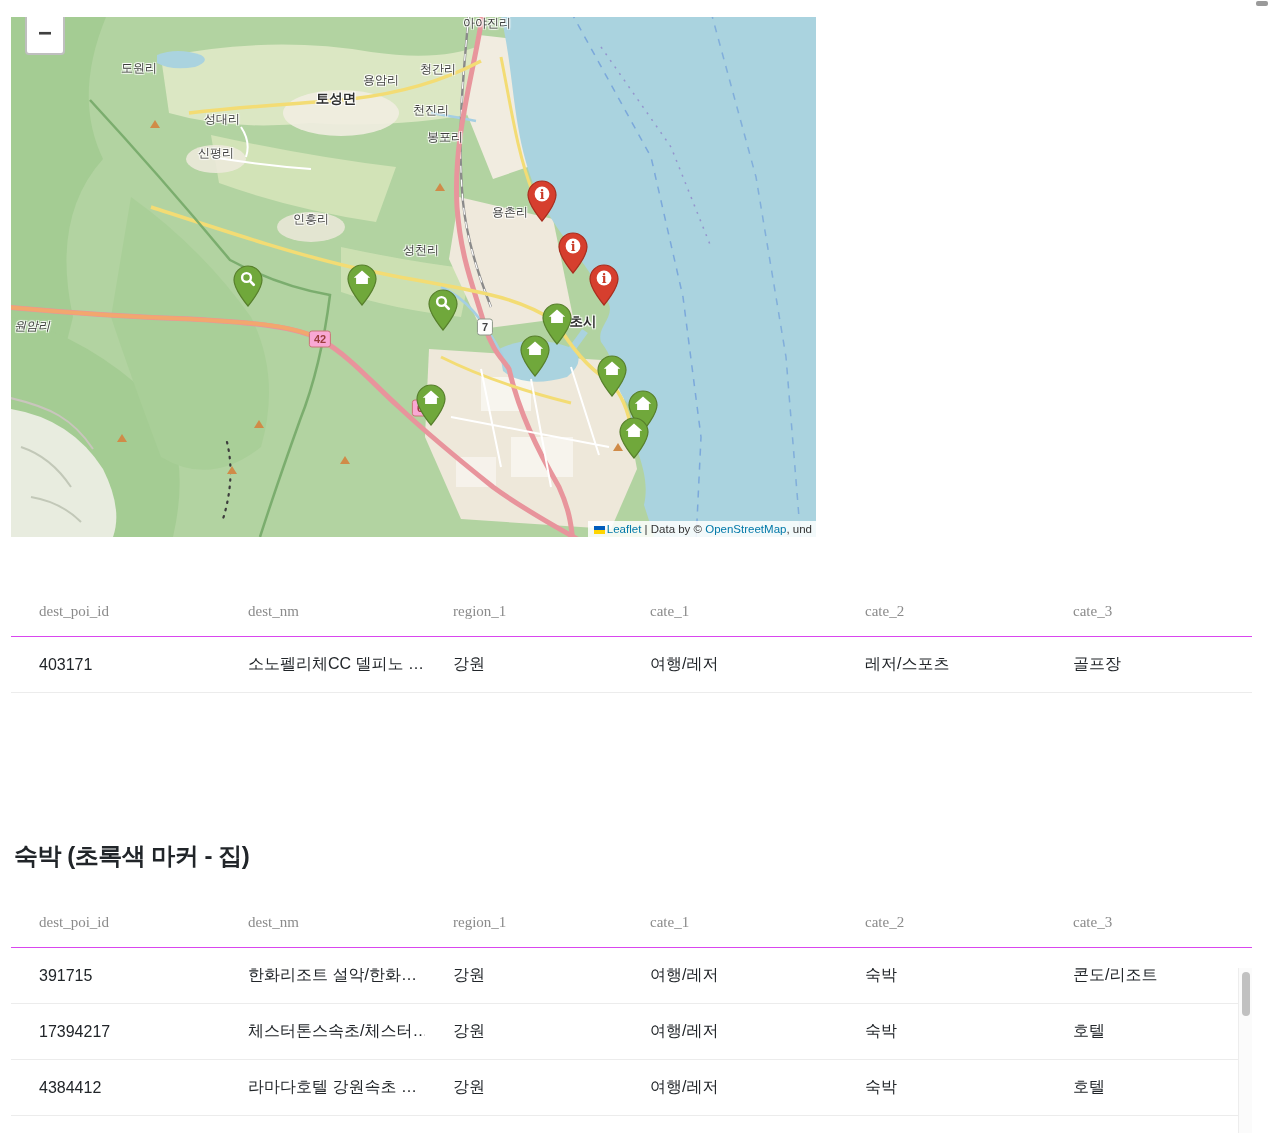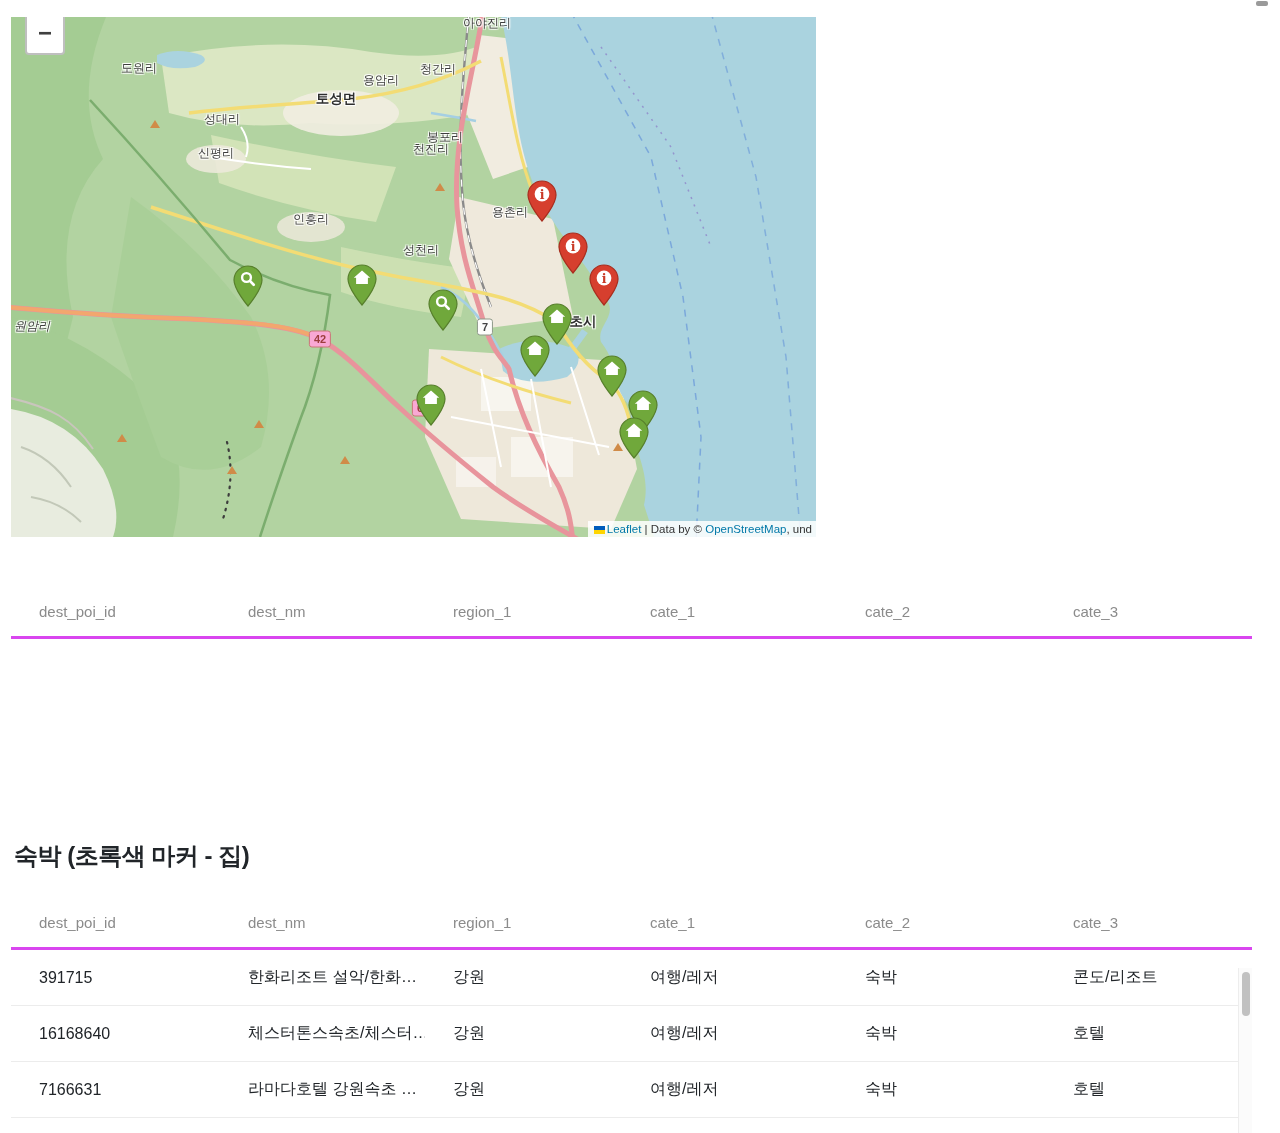--- a/index.html
+++ b/index.html
@@ -35,21 +35,21 @@
   .flag .b { display: block; width: 11px; height: 4px; background: #005bbb; }
   .flag .y { display: block; width: 11px; height: 4px; background: #ffd500; }
 
   
   .section { position: absolute; left: 11px; width: 1241px; }
   .section h2 { font-size: 24px; font-weight: 700; color: #212529; letter-spacing: -0.5px; padding-left: 3px; }
   table { border-collapse: collapse; table-layout: fixed; width: 1241px; margin-top: 26px; }
   col.c1 { width: 209px; } col.c2 { width: 205px; } col.c3 { width: 197px; }
   col.c4 { width: 215px; } col.c5 { width: 208px; } col.c6 { width: 207px; }
   th { text-align: left; font-weight: 400; font-size: 15px; color: #8b8b8b;
-    padding: 16px 8px 16px 28px; border-bottom: 3px solid #d946ef; white-space: nowrap; }
+    padding: 16px 8px 16px 28px; border-bottom: 1px solid #d946ef; white-space: nowrap; font-family: Liberation Serif, serif; }
   td { font-size: 16px; color: #212529; padding: 17px 8px 17px 28px;
     border-bottom: 1px solid #ececec; white-space: nowrap; overflow: hidden; }
   #section-play { top: 561px; }
   #section-stay { top: 840px; }
 
   
   .v-scrollbar { position: absolute; left: 1227px; top: 128px; width: 14px; height: 230px;
     background: #fbfbfb; border-left: 1px solid #ededed; }
   .v-scrollbar .thumb { position: absolute; left: 3px; top: 4px; width: 8px; height: 44px;
     background: #c1c1c1; border-radius: 4px; }
@@ -133,21 +133,21 @@
       <div class="peak" style="left: 334px; top: 443px;"></div>
       <div class="peak" style="left: 607px; top: 430px;"></div>
       <div class="peak" style="left: 248px; top: 407px;"></div>
     </div>
   <div>
       <div class="map-label" style="left: 476px; top: 6px;">아야진리</div>
       <div class="map-label" style="left: 128px; top: 51px;">도원리</div>
       <div class="map-label" style="left: 427px; top: 52px;">청간리</div>
       <div class="map-label" style="left: 370px; top: 63px;">용암리</div>
       <div class="map-label bold" style="left: 325px; top: 82px;">토성면</div>
-      <div class="map-label" style="left: 420px; top: 93px; margin-top: 39px;">천진리</div>
+      <div class="map-label" style="left: 420px; top: 93px;">천진리</div>
       <div class="map-label" style="left: 211px; top: 102px;">성대리</div>
       <div class="map-label" style="left: 434px; top: 120px;">봉포리</div>
       <div class="map-label" style="left: 205px; top: 136px;">신평리</div>
       <div class="map-label" style="left: 300px; top: 202px;">인흥리</div>
       <div class="map-label" style="left: 499px; top: 195px;">용촌리</div>
       <div class="map-label" style="left: 410px; top: 233px;">성천리</div>
       <div class="map-label bold" style="left: 572px; top: 305px;">초시</div>
       <div class="map-label" style="left: 21px; top: 309px; font-style: italic;">원암리</div>
     </div>
   <div>
@@ -230,20 +230,28 @@
       <tr>
         <th>dest_poi_id</th>
         <th>dest_nm</th>
         <th>region_1</th>
         <th>cate_1</th>
         <th>cate_2</th>
         <th>cate_3</th>
       </tr>
     </thead>
     <tbody>
+        <tr>
+          <td>403171</td>
+          <td>소노펠리체CC 델피노 …</td>
+          <td>강원</td>
+          <td>여행/레저</td>
+          <td>레저/스포츠</td>
+          <td>골프장</td>
+        </tr>
       </tbody>
   </table>
 </div>
 
 <div class="section" id="section-stay">
   <h2>숙박 (초록색 마커 - 집)</h2>
   <table>
     <colgroup>
         <col class="c1">
         <col class="c2">
@@ -265,29 +273,29 @@
     <tbody>
         <tr>
           <td>391715</td>
           <td>한화리조트 설악/한화…</td>
           <td>강원</td>
           <td>여행/레저</td>
           <td>숙박</td>
           <td>콘도/리조트</td>
         </tr>
         <tr>
-          <td>16168640</td>
+          <td>17394217</td>
           <td>체스터톤스속초/체스터…</td>
           <td>강원</td>
           <td>여행/레저</td>
           <td>숙박</td>
           <td>호텔</td>
         </tr>
         <tr>
-          <td>7166631</td>
+          <td>4384412</td>
           <td>라마다호텔 강원속초 …</td>
           <td>강원</td>
           <td>여행/레저</td>
           <td>숙박</td>
           <td>호텔</td>
         </tr>
       </tbody>
   </table>
   <div class="v-scrollbar">
     <div class="thumb"></div>

